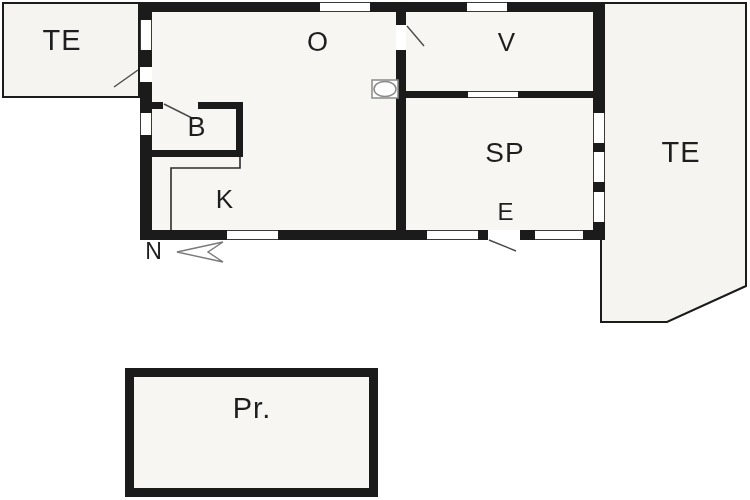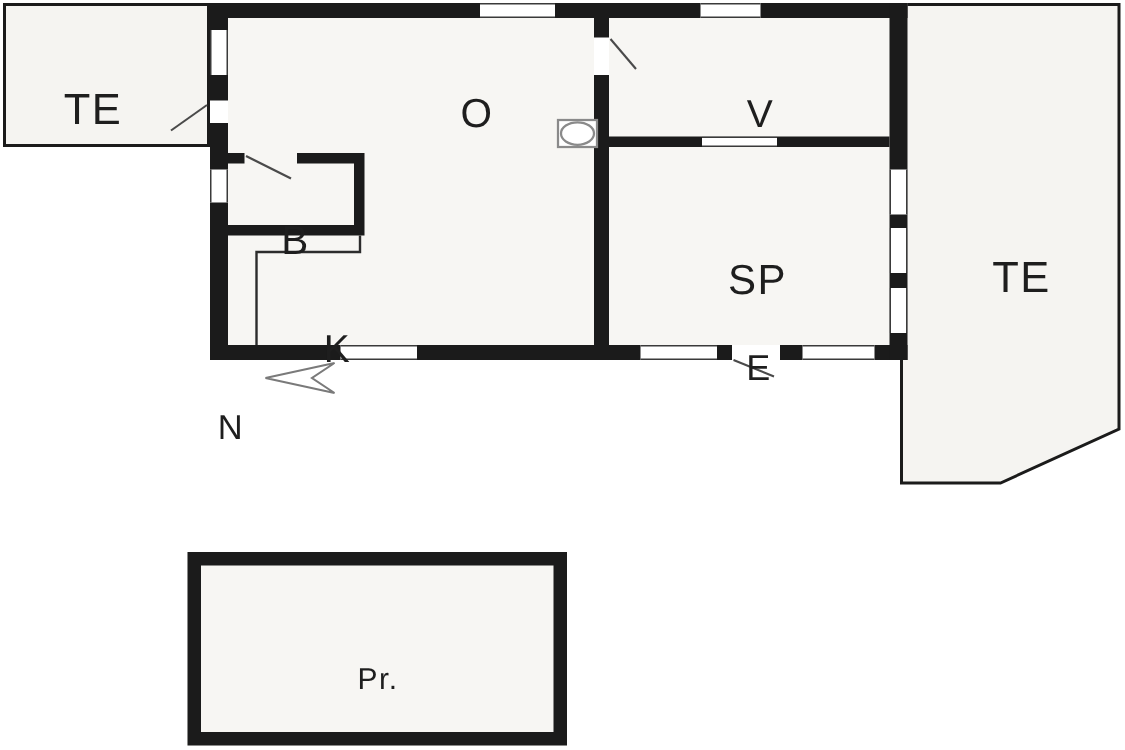--- a/index.html
+++ b/index.html
@@ -9,21 +9,21 @@
   }
   .abs{position:absolute;}
   .floor{background:#f7f6f3;}
   .wall{background:#1b1b1b;z-index:3;}
   .win{background:#ffffff;z-index:4;box-sizing:border-box;}
   .win.h{border-top:1px solid #3a3a3a;border-bottom:1px solid #3a3a3a;}
   .win.v{border-left:1px solid #3a3a3a;border-right:1px solid #3a3a3a;}
   .gap{background:#ffffff;z-index:4;}
   .label{
     position:absolute;transform:translate(-50%,-50%);color:#1e1e1e;
-    white-space:nowrap;z-index:6;letter-spacing:1px;margin-top:34px;
+    white-space:nowrap;z-index:6;letter-spacing:1px;
   }
   svg.layer{position:absolute;left:0;top:0;z-index:5;pointer-events:none;}
   svg.under{position:absolute;left:0;top:0;z-index:1;pointer-events:none;}
   #terrace-left{
     left:2px;top:2px;width:134px;height:92px;background:#f5f4f1;
     border:2px solid #1b1b1b;z-index:1;
   }
   #building-floor{left:140px;top:2px;width:465px;height:238px;z-index:2;}
   #pr-box{
     left:125px;top:368px;width:235px;height:111px;background:#f7f6f3;
@@ -96,16 +96,16 @@
   <div id="pr-box" class="abs"></div>
 
   <div class="label" style="left:62px;top:40px;font-size:29px;">TE</div>
   <div class="label" style="left:318px;top:42px;font-size:27px;">O</div>
   <div class="label" style="left:507px;top:42px;font-size:26px;">V</div>
   <div class="label" style="left:197px;top:127px;font-size:27px;">B</div>
   <div class="label" style="left:505px;top:153px;font-size:28px;">SP</div>
   <div class="label" style="left:225px;top:199px;font-size:26px;">K</div>
   <div class="label" style="left:506px;top:212px;font-size:24px;">E</div>
   <div class="label" style="left:681px;top:152px;font-size:29px;">TE</div>
-  <div class="label" style="left:252px;top:420px;font-size:20px;">Pr.</div>
+  <div class="label" style="left:252px;top:408px;font-size:29px;">Pr.</div>
   <div class="label" style="left:154px;top:251px;font-size:23px;">N</div>
 
 </div>
 
 </body></html>

